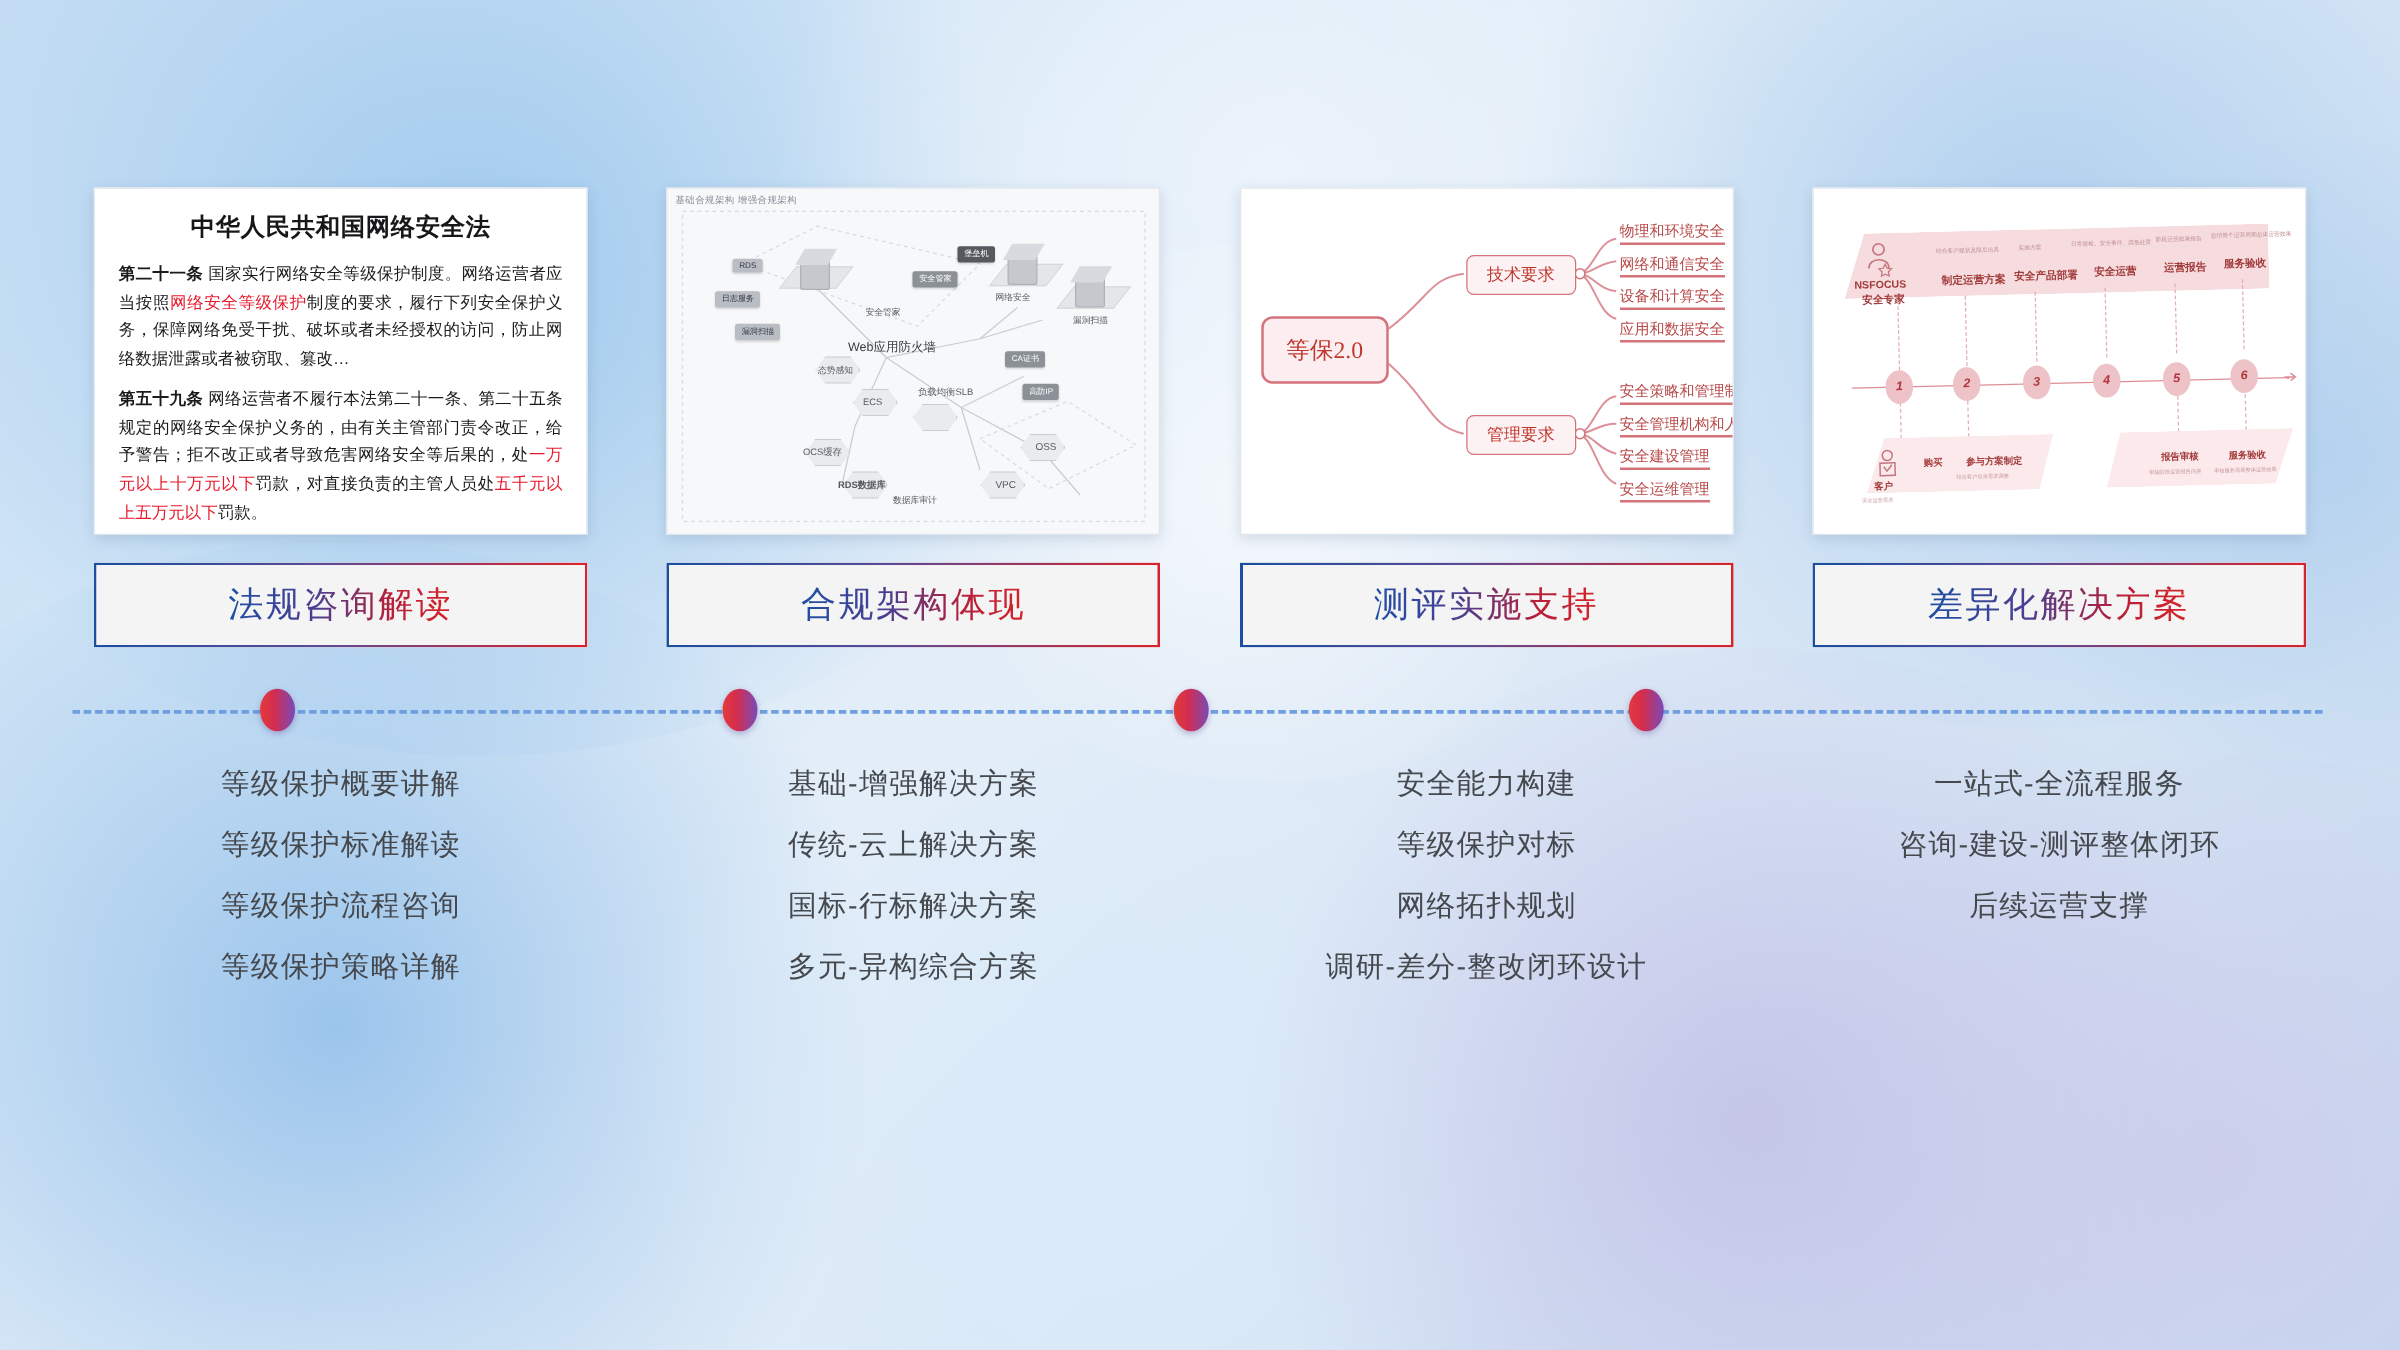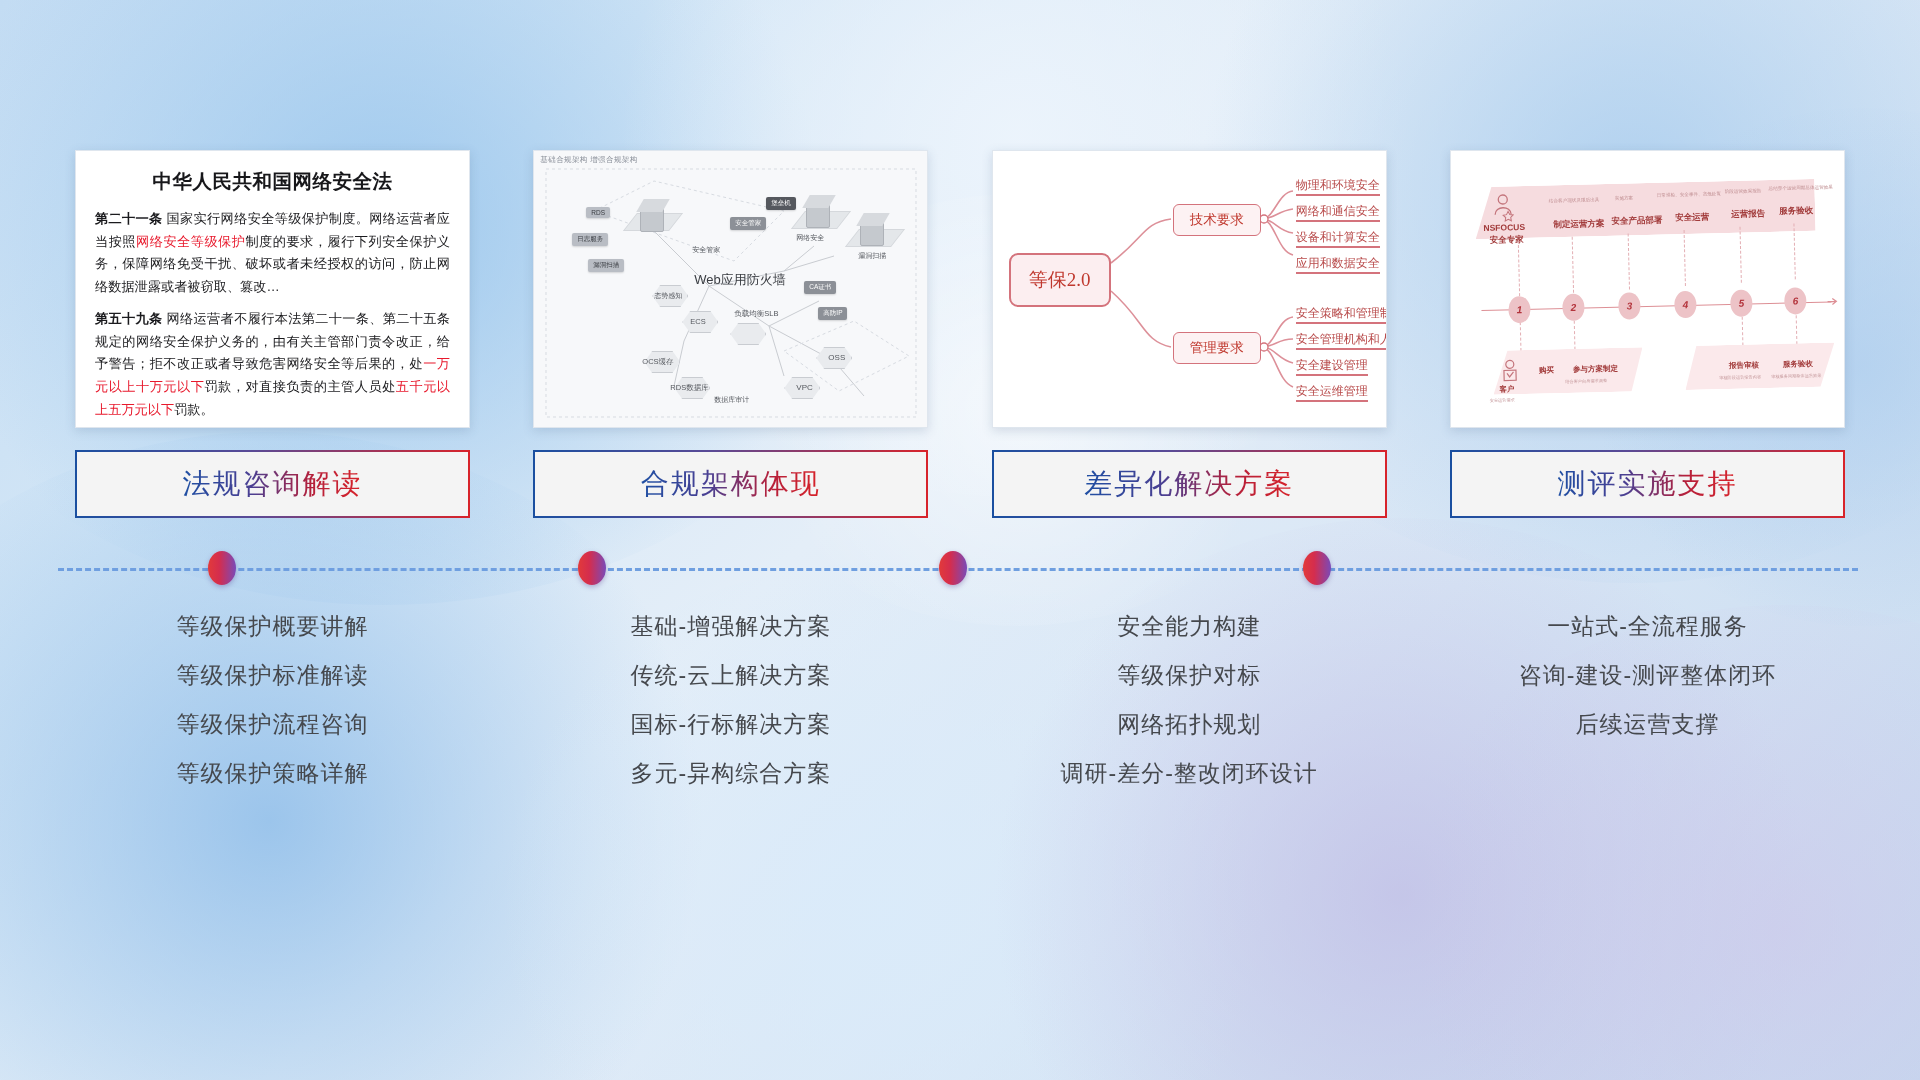--- a/index.html
+++ b/index.html
@@ -198,36 +198,36 @@
         </div>
       <div class="plate" style="left:318px;top:78px;"></div>
       <div class="node3d" style="left:326px;top:62px;">
           <div class="top"></div>
           <div class="face"></div>
         </div>
       <div class="lbl" style="left:262px;top:82px;">网络安全</div>
       <div class="lbl" style="left:324px;top:100px;">漏洞扫描</div>
 
       <div class="lbl" style="left:158px;top:94px;font-size:7px;">安全管家</div>
-      <div class="lbl" style="left:160px;top:120px;font-size:13px;color:#3a3d42;">Web应用防火墙</div>
+      <div class="lbl" style="left:144px;top:120px;font-size:10px;color:#3a3d42;">Web应用防火墙</div>
 
       <div class="hexn" style="left:118px;top:134px;"></div>
       <div class="lbl" style="left:120px;top:140px;">态势感知</div>
       <div class="chip" style="left:270px;top:130px;">CA证书</div>
       <div class="chip" style="left:284px;top:156px;">高防IP</div>
 
       <div class="hexn" style="left:148px;top:160px;"></div>
       <div class="lbl" style="left:156px;top:166px;font-size:7.5px;">ECS</div>
       <div class="lbl" style="left:200px;top:158px;font-size:7.5px;">负载均衡SLB</div>
       <div class="hexn" style="left:196px;top:172px;"></div>
 
       <div class="hexn" style="left:110px;top:200px;"></div>
       <div class="lbl" style="left:108px;top:206px;font-size:7.5px;">OCS缓存</div>
       <div class="hexn" style="left:140px;top:226px;"></div>
-      <div class="lbl" style="left:136px;top:232px;font-size:7.5px;">RDS数据库</div>
+      <div class="lbl" style="left:136px;top:232px;font-size:7.5px;font-weight:bold;">RDS数据库</div>
 
       <div class="hexn" style="left:282px;top:196px;"></div>
       <div class="lbl" style="left:294px;top:202px;font-size:8px;">OSS</div>
       <div class="hexn" style="left:250px;top:226px;"></div>
       <div class="lbl" style="left:262px;top:232px;font-size:8px;text-align:center;">VPC</div>
       <div class="lbl" style="left:180px;top:244px;font-size:7px;">数据库审计</div>
     </div>
 
     <div class="card mind">
       <svg width="395" height="278">
@@ -331,24 +331,24 @@
   </div>
 
   <div class="banner-row">
     <div class="banner">
       <span>法规咨询解读</span>
     </div>
     <div class="banner">
       <span>合规架构体现</span>
     </div>
     <div class="banner">
+      <span>测评实施支持</span>
+    </div>
+    <div class="banner">
       <span>差异化解决方案</span>
-    </div>
-    <div class="banner">
-      <span>测评实施支持</span>
     </div>
   </div>
 
   <div class="tl-line"></div>
   <div class="tl-dot" style="left:208px;"></div>
   <div class="tl-dot" style="left:578px;"></div>
   <div class="tl-dot" style="left:939px;"></div>
   <div class="tl-dot" style="left:1303px;"></div>
 
   <div class="list-row">

